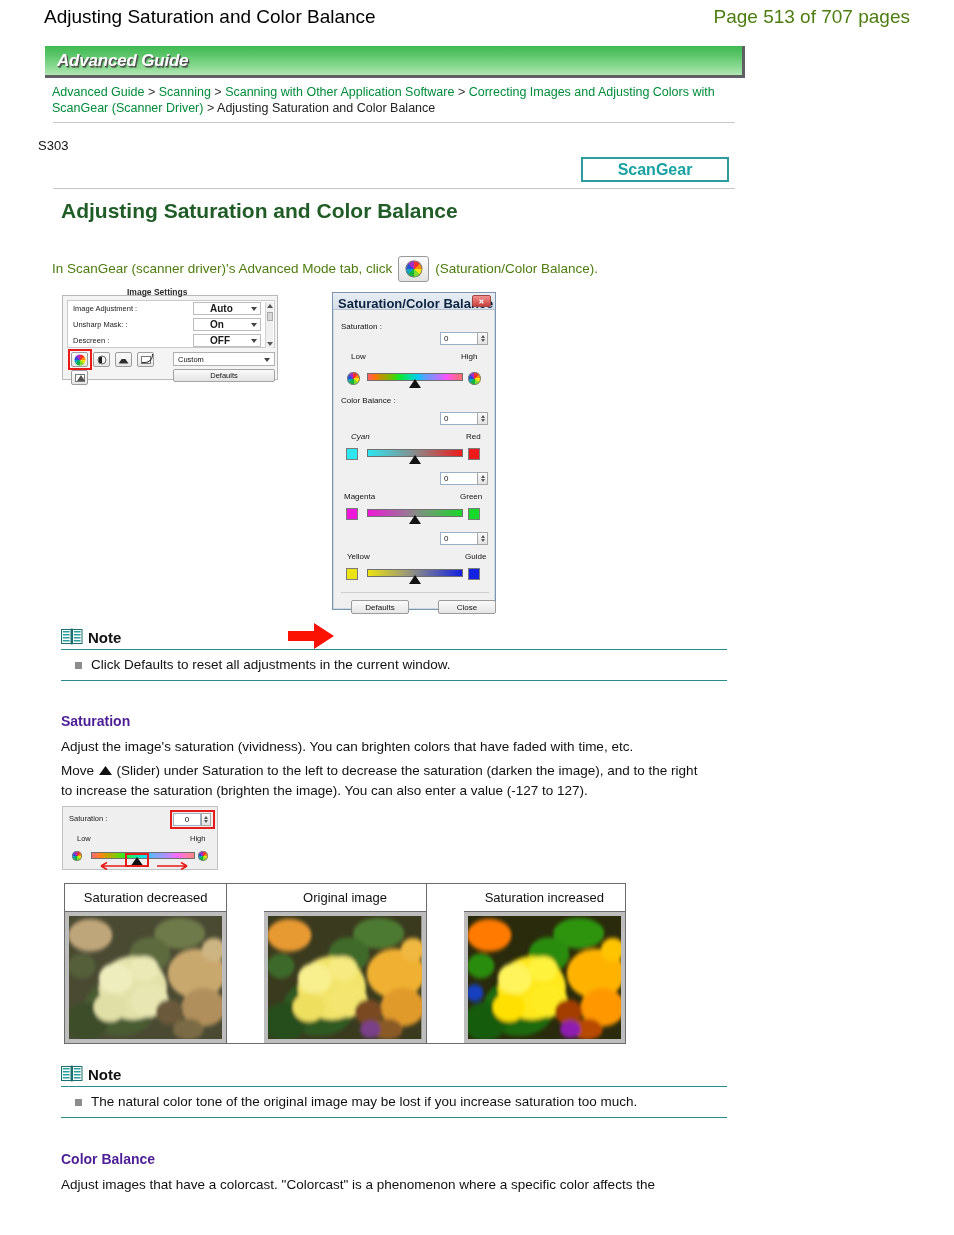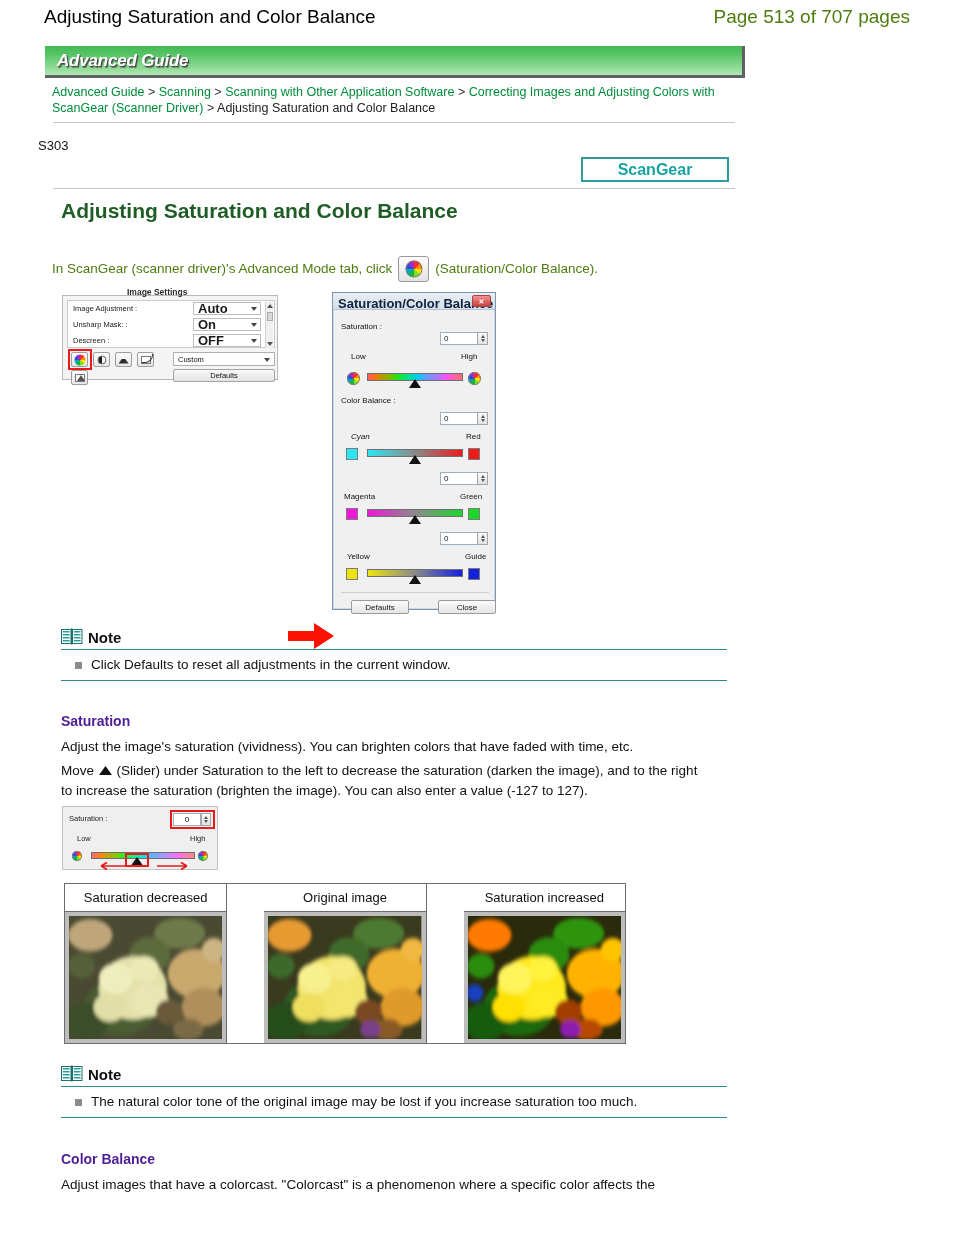--- a/index.html
+++ b/index.html
@@ -106,22 +106,22 @@
     font-size:8.5px; font-weight:bold; color:#2c2c2c;
   }
   .is-rows {
     position:absolute; left:4px; top:4px; width:208px; height:48px;
     background:#ffffff; border:1px solid #c9c9c9;
   }
   .is-row { position:relative; height:16px; font-size:7.5px; color:#1a1a1a; }
   .is-row .lbl { position:absolute; left:5px; top:3px; }
   .is-row .val {
     position:absolute; left:125px; top:1px; width:68px; height:13px;
-    background:#ffffff; border:1px solid #bdbdbd; font-weight:bold; font-size:13px;
-    padding-left:4px; line-height:12px;
+    background:#ffffff; border:1px solid #bdbdbd; font-weight:bold; font-size:10px;
+    padding-left:16px; line-height:12px;
   }
   .is-row .val .caret {
     position:absolute; right:3px; top:4px; width:0;height:0;
     border-left:3px solid transparent;border-right:3px solid transparent;border-top:4px solid #444;
   }
   .is-scroll {
     position:absolute; right:1px; top:1px; width:8px; height:46px;
     background:#f0f0f0; border-left:1px solid #d2d2d2;
   }
   .is-scroll .up, .is-scroll .dn { position:absolute; left:1px; width:0;height:0;

